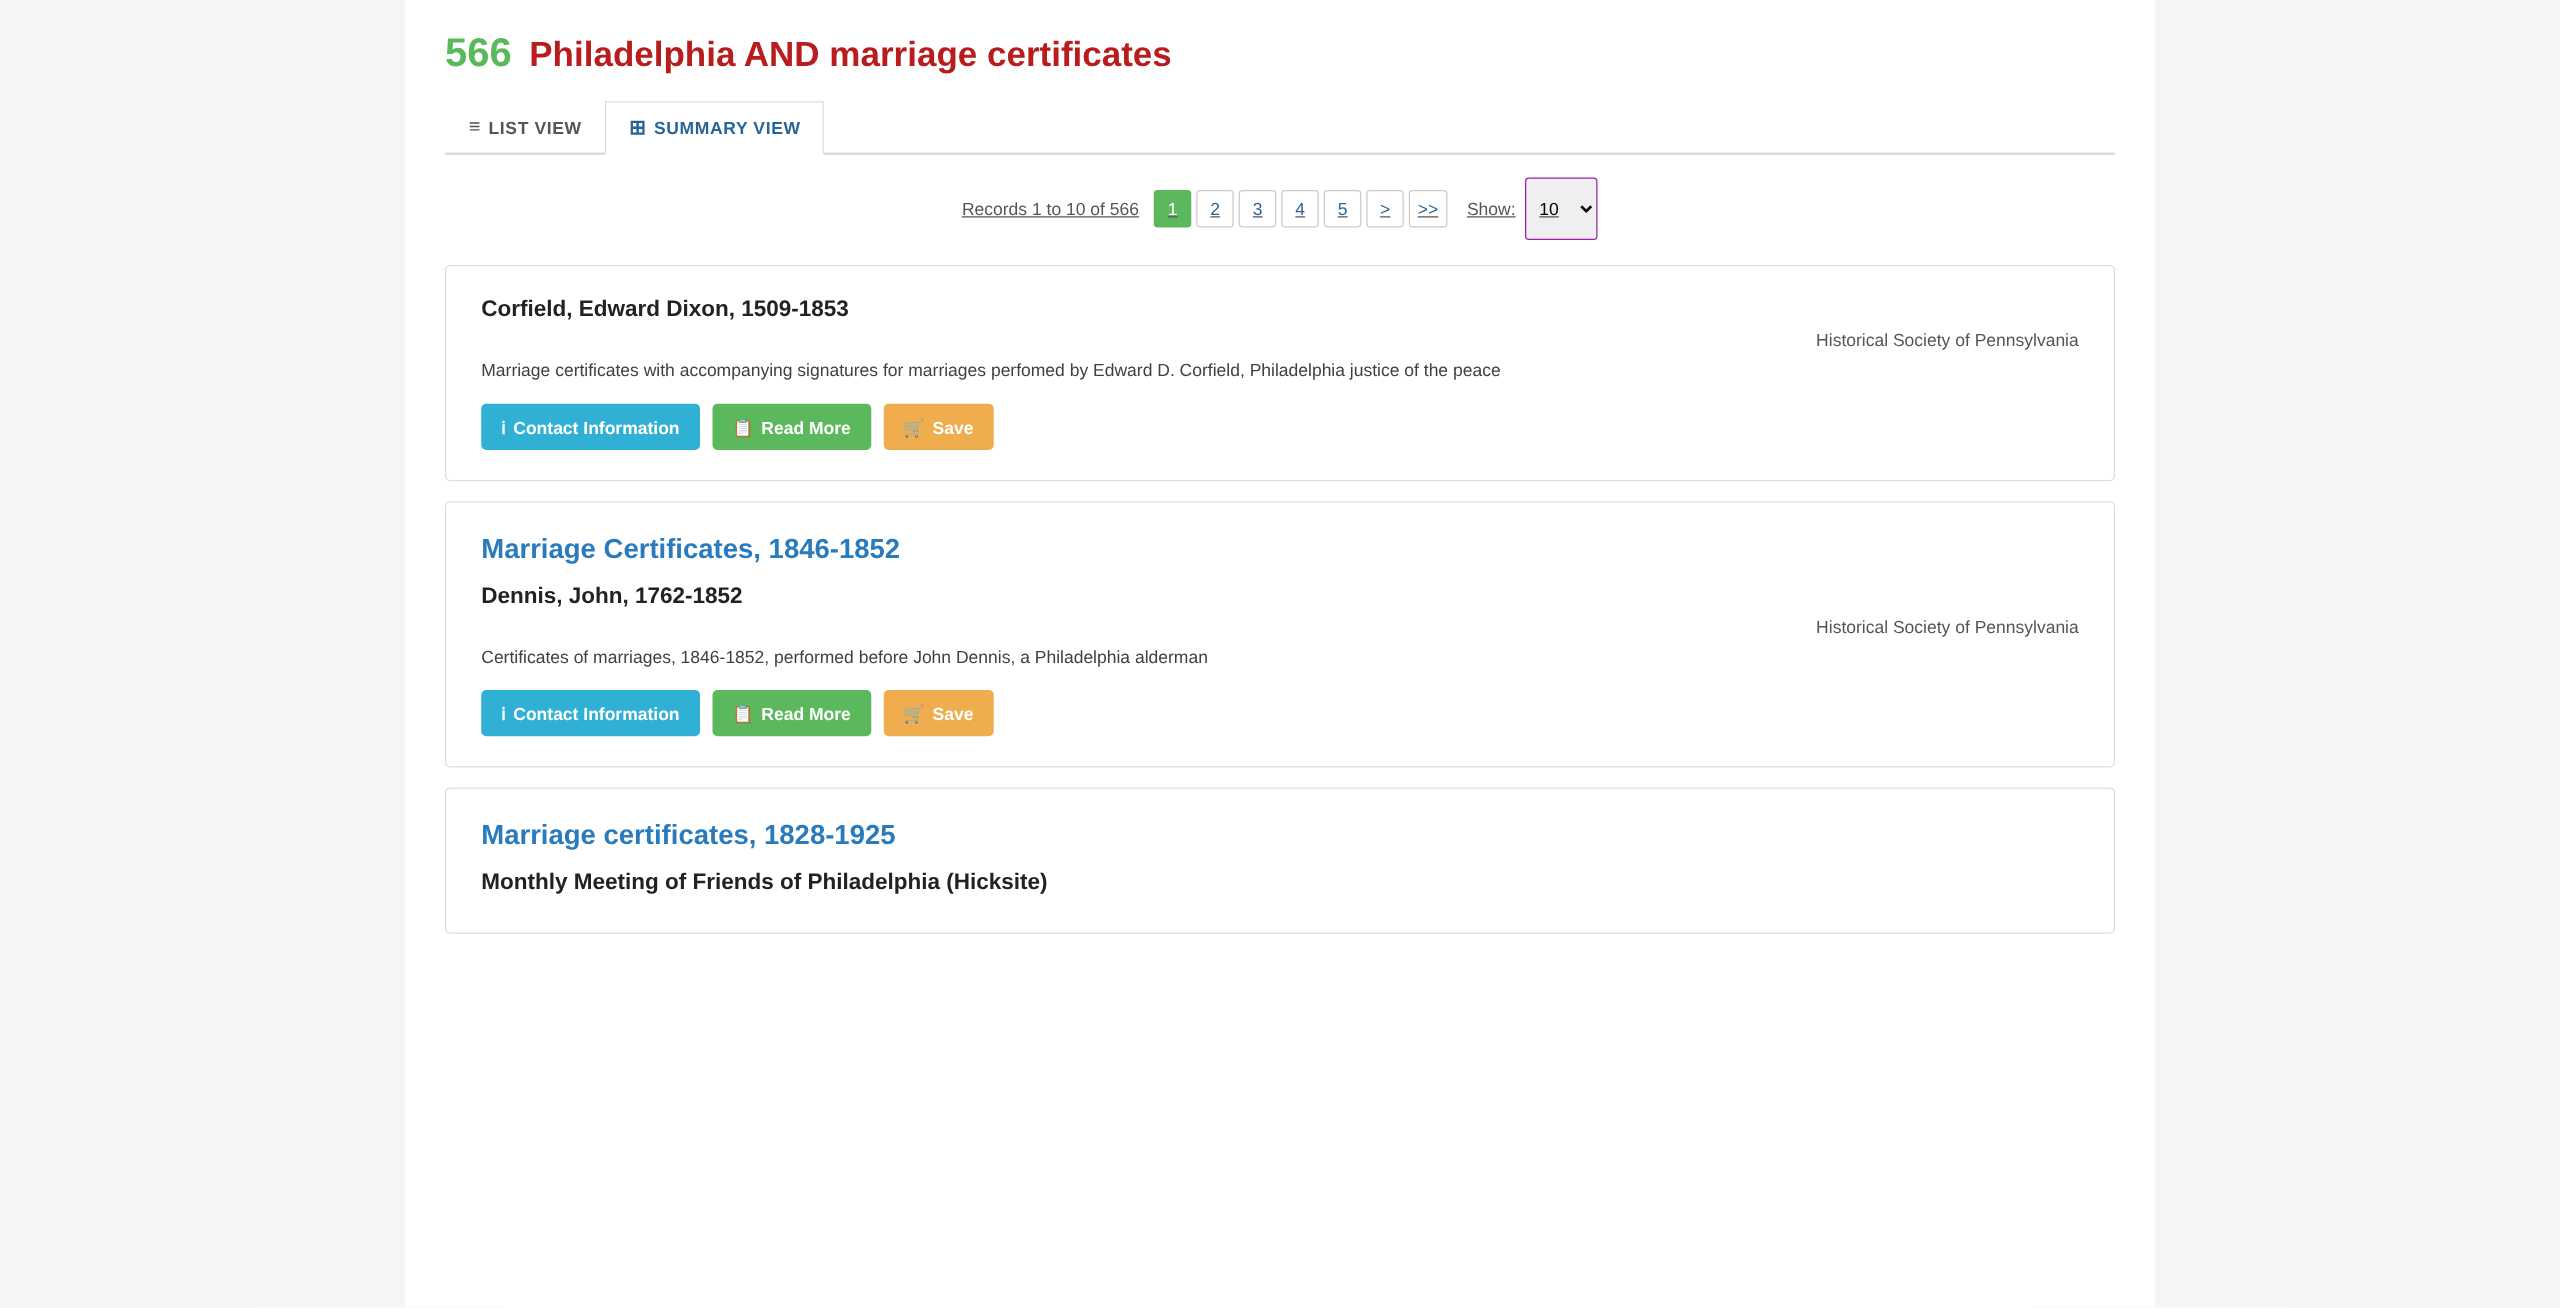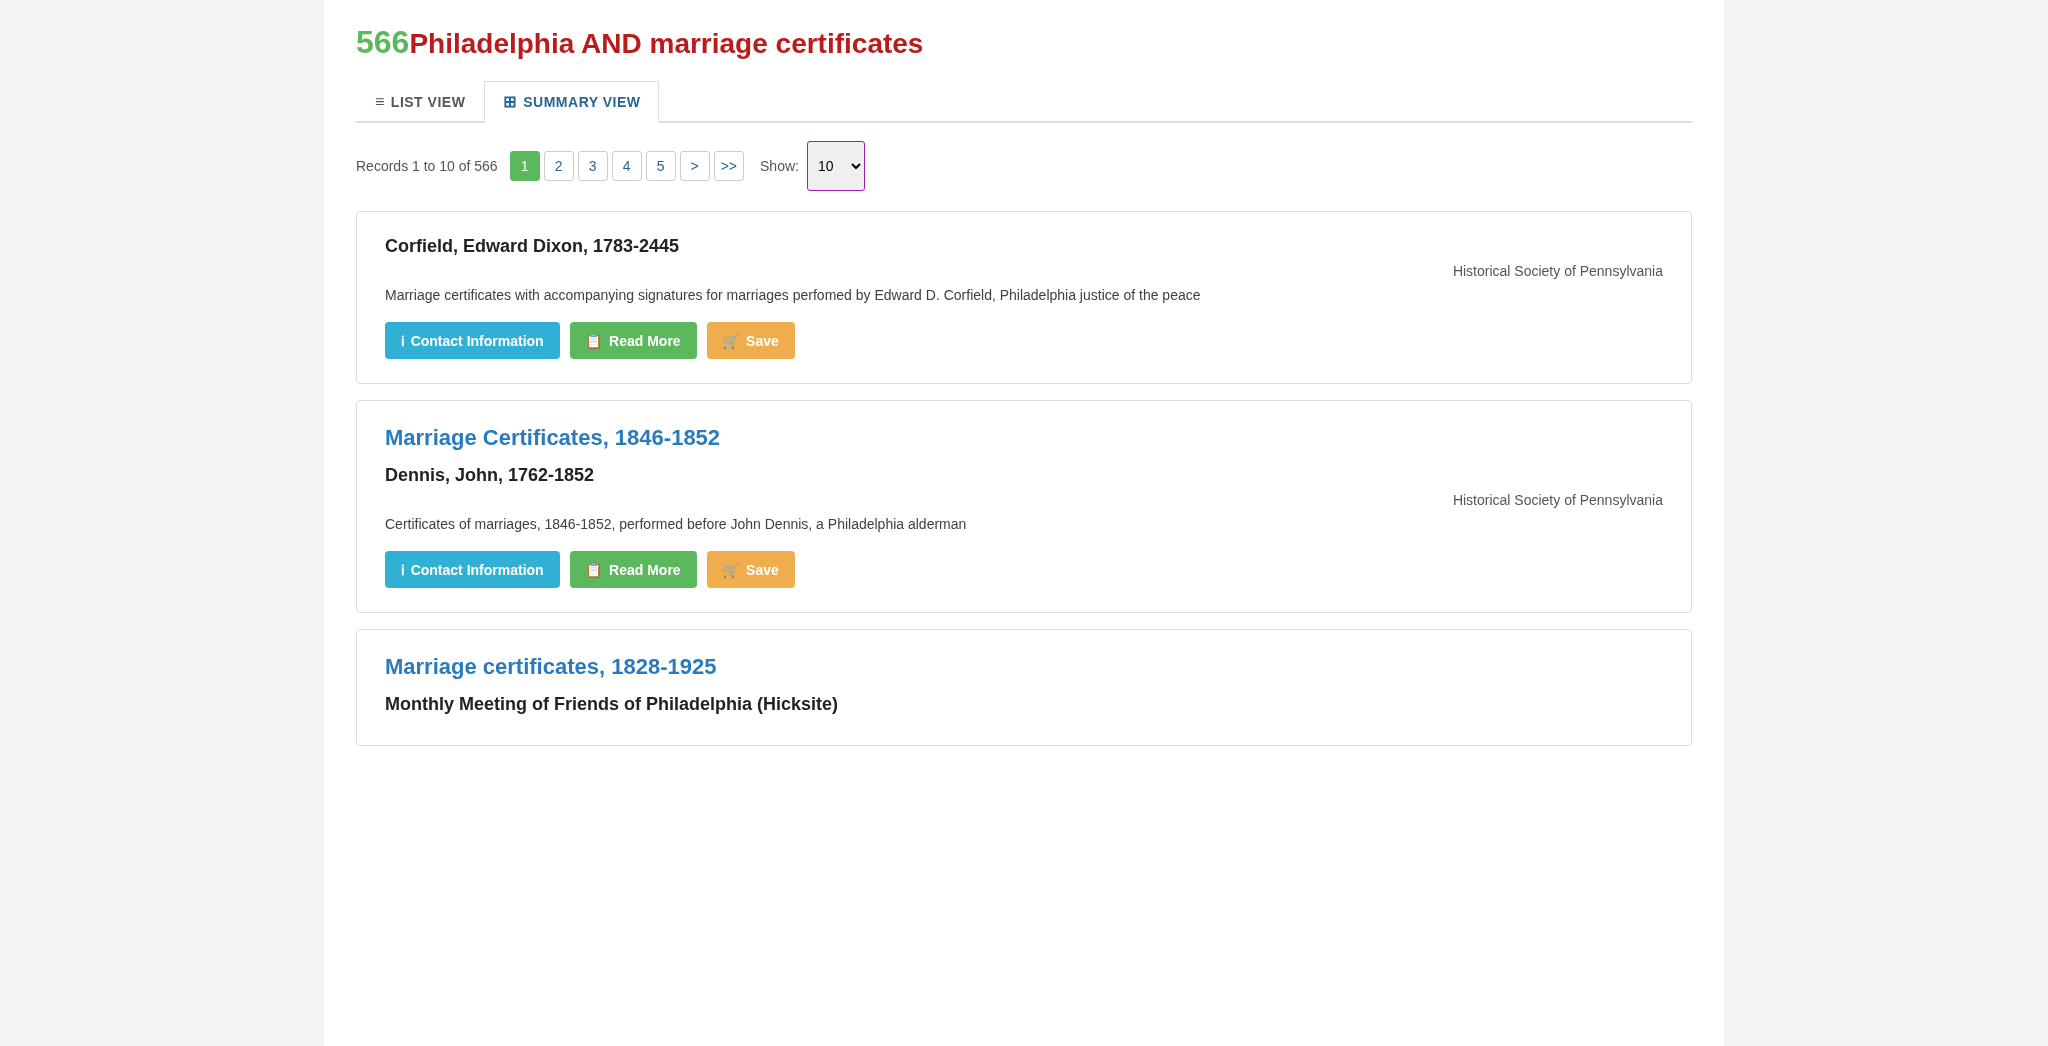--- a/index.html
+++ b/index.html
@@ -12,20 +12,21 @@
     .page-wrapper {
       max-width: 1400px;
       margin: 0 auto;
       padding: 24px 32px;
       background: #fff;
       min-height: 100vh;
     }
     .page-header {
       display: flex;
       align-items: baseline;
+      gap: 14px;
       margin-bottom: 20px;
     }
     .result-count {
       color: #5cb85c;
       font-size: 32px;
       font-weight: bold;
     }
     .page-title {
       font-size: 28px;
       font-weight: bold;
@@ -57,25 +58,26 @@
       border-bottom: 2px solid #fff;
       background: #fff;
       margin-bottom: -2px;
     }
     .view-tab .tab-icon {
       font-size: 16px;
     }
     .pagination-bar {
       display: flex;
       align-items: center;
-      justify-content: flex-start;
+      justify-content: center;
       gap: 4px;
       margin-bottom: 20px;
       font-size: 14px;
       color: #555;
+      text-decoration: underline;
     }
     .pagination-bar .records-text {
       margin-right: 8px;
     }
     .page-btn {
       display: inline-flex;
       align-items: center;
       justify-content: center;
       min-width: 30px;
       height: 30px;
@@ -202,21 +204,21 @@
     <span class="show-label">Show:</span>
     <select class="show-select">
       <option>10</option>
       <option>25</option>
       <option>50</option>
       <option>100</option>
     </select>
   </div>
 
   <div class="result-card">
-    <div class="result-name">Corfield, Edward Dixon, 1783-2445</div>
+    <div class="result-name">Corfield, Edward Dixon, 1509-1853</div>
     <div class="result-institution">Historical Society of Pennsylvania</div>
     <div class="result-description">Marriage certificates with accompanying signatures for marriages perfomed by Edward D. Corfield, Philadelphia justice of the peace</div>
     <div class="result-actions">
       <button class="btn btn-info">
         <span class="btn-icon">ℹ</span>
         <span>Contact Information</span>
       </button>
       <button class="btn btn-success">
         <span class="btn-icon">📋</span>
         <span>Read More</span>

